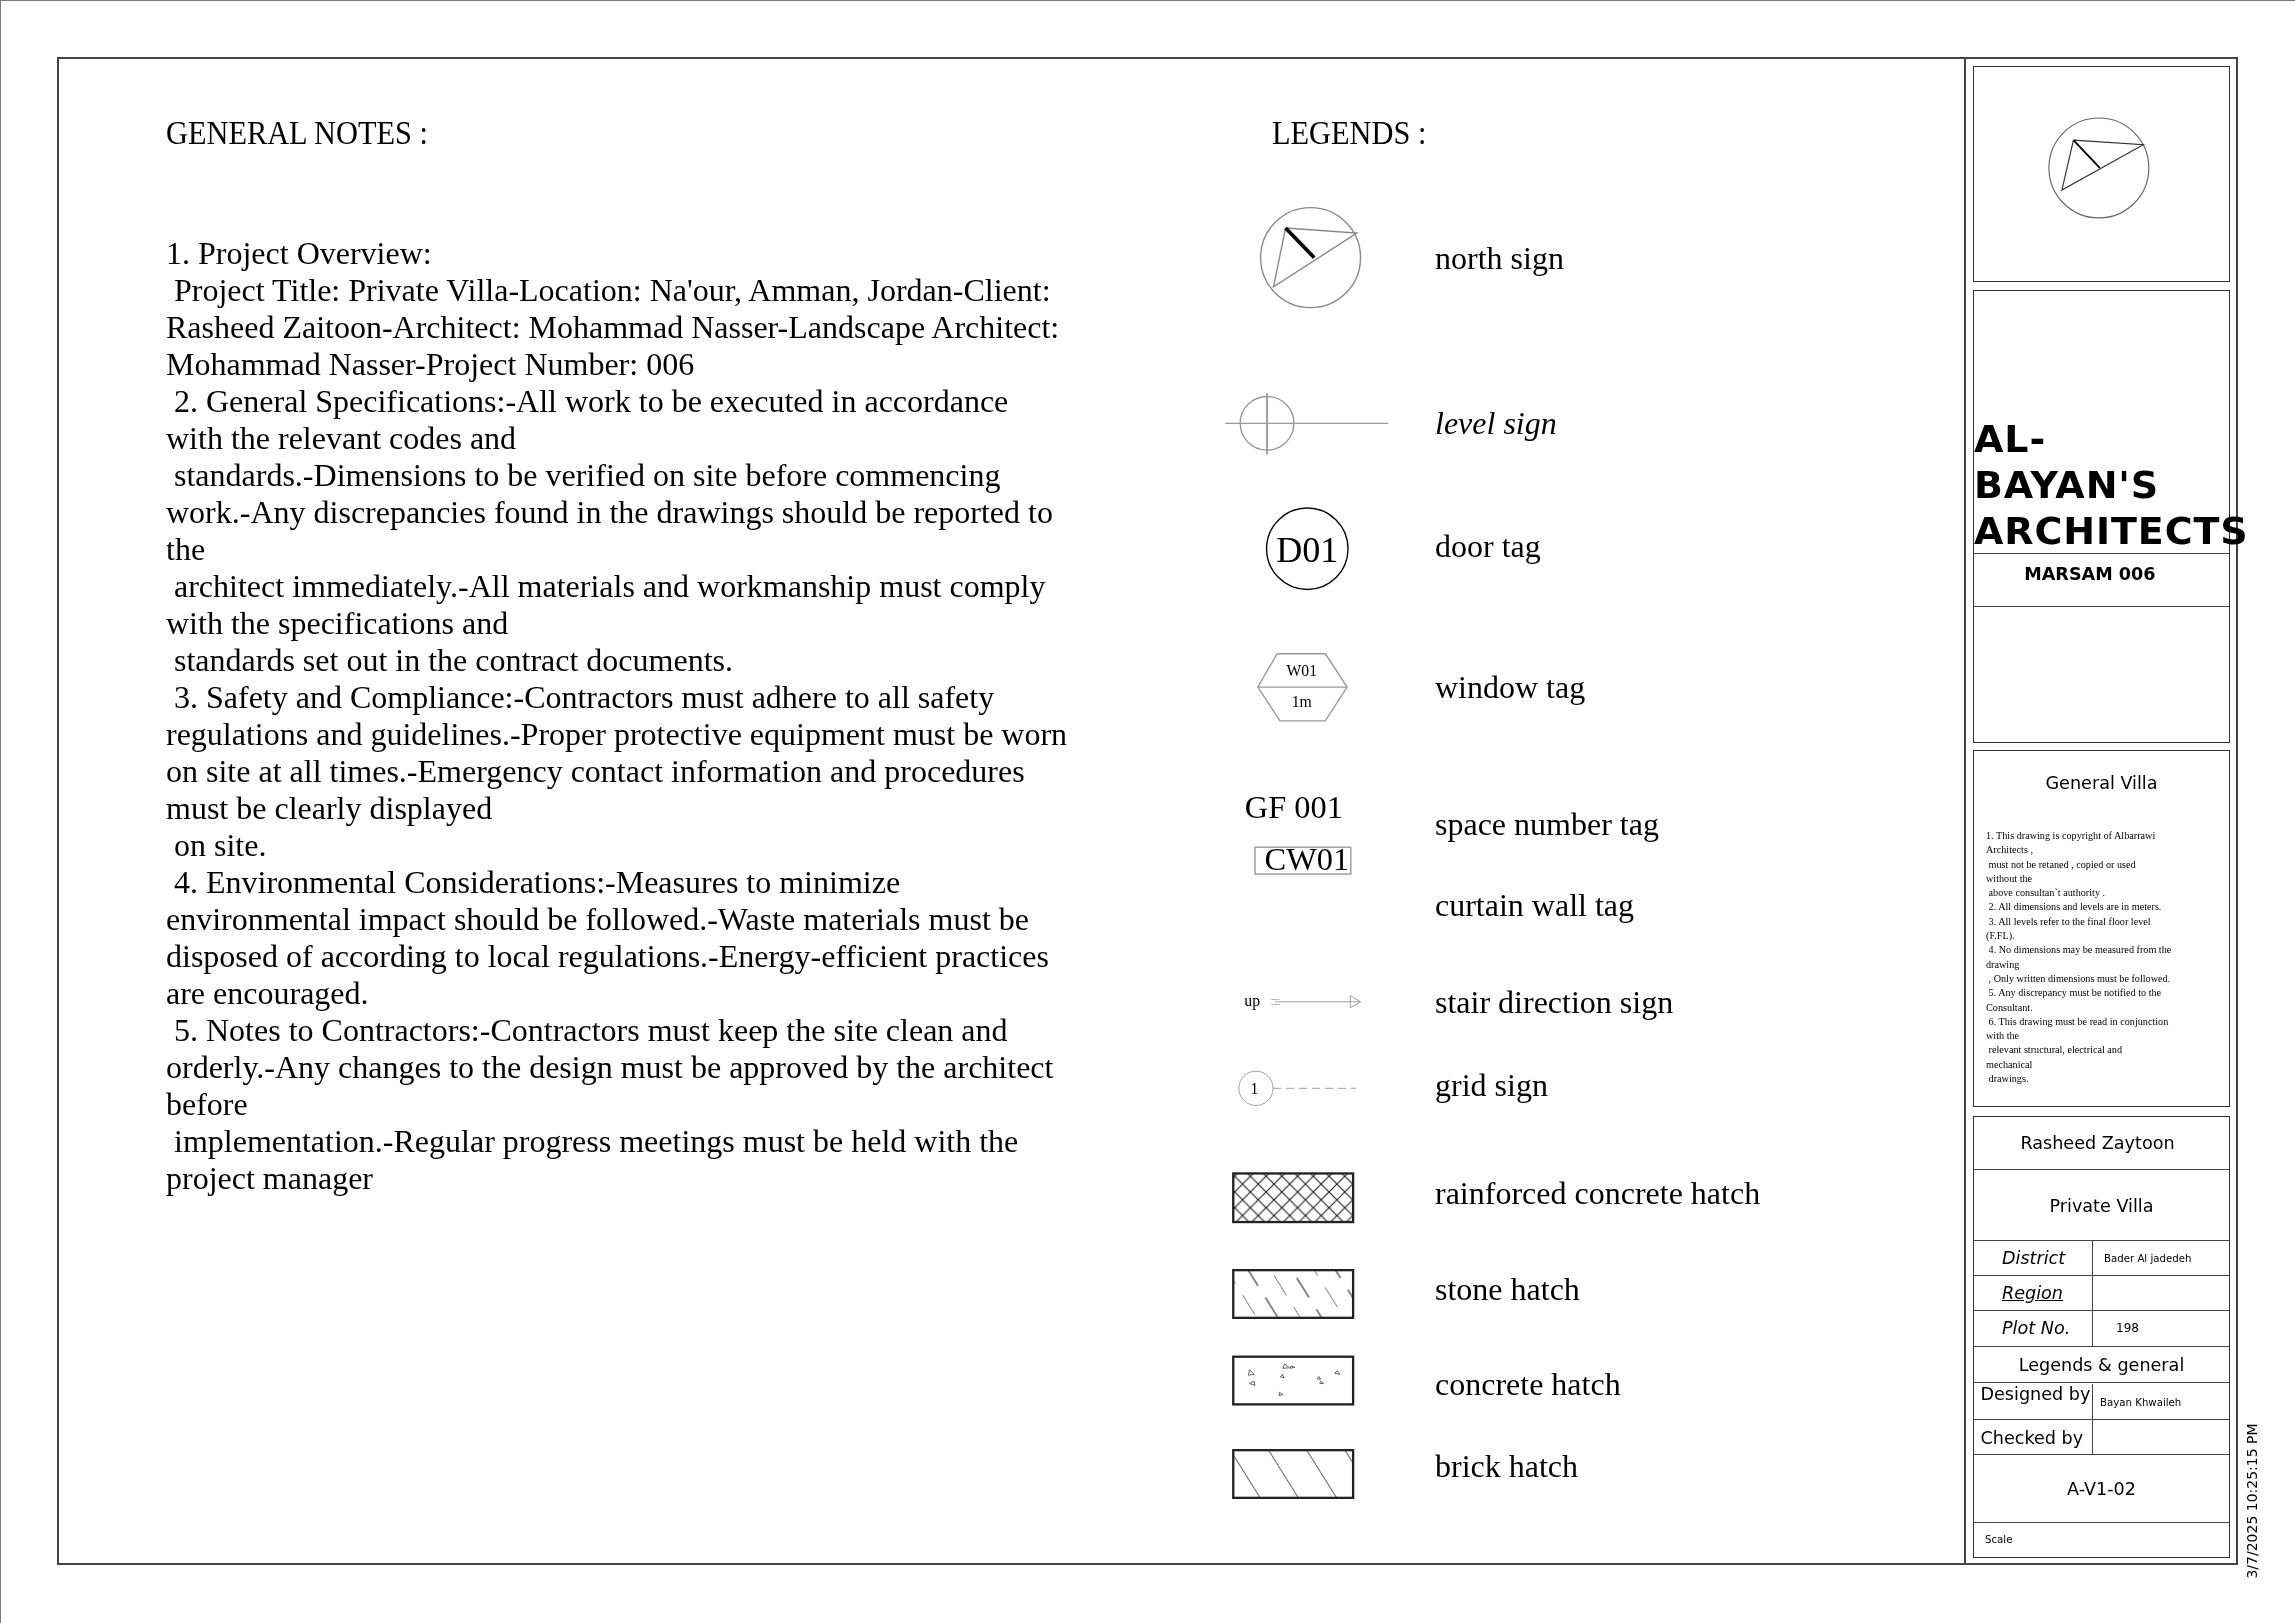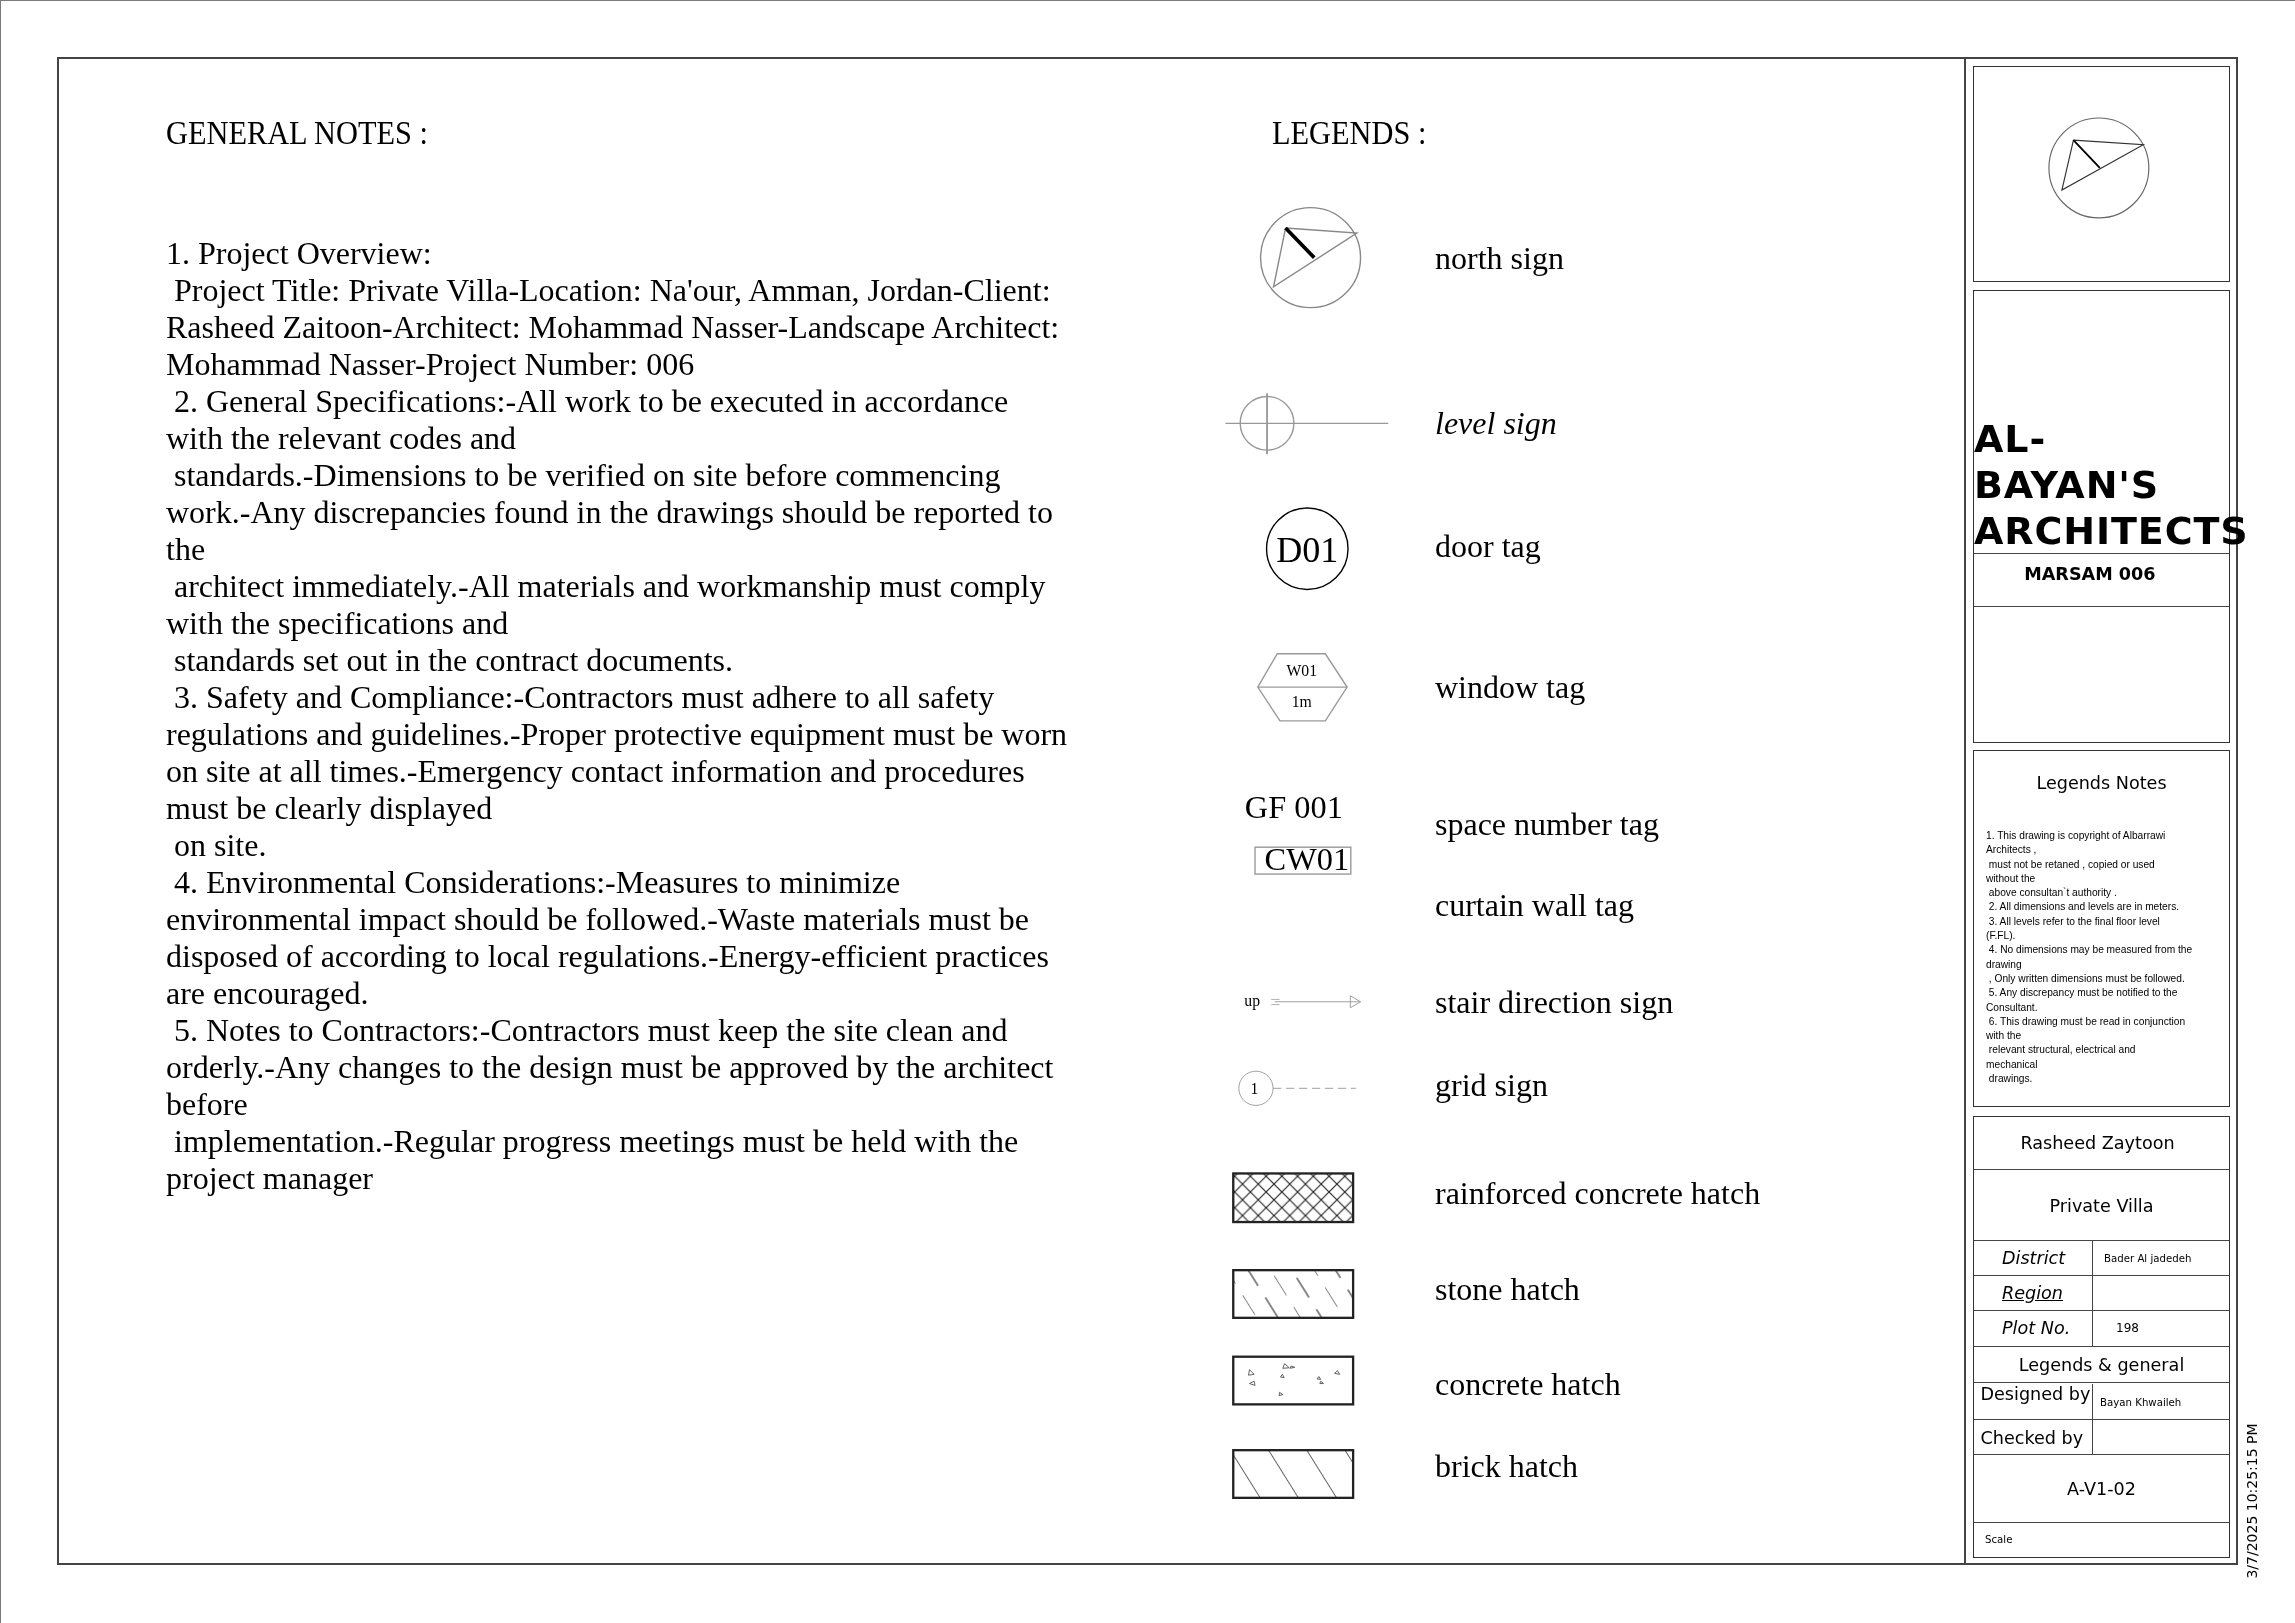--- a/index.html
+++ b/index.html
@@ -15,21 +15,21 @@
 
   .heading { font-size:33px; transform:scaleX(0.92); transform-origin:left top; white-space:nowrap; }
   .notes { left:166px; top:235px; width:995px; font-size:32px; line-height:37px; white-space:pre-wrap; }
   .notes span { display:block; white-space:pre; }
 
   .legend-label { left:1435px; font-size:32px; white-space:nowrap; transform:translateY(-50%); }
   .brand { left:0; right:0; top:125px; font-family:"DejaVu Sans", sans-serif; font-weight:bold;
            font-size:38px; line-height:46px; letter-spacing:0.9px; }
   .marsam { left:0; right:0; top:273px; text-align:center; font-family:"DejaVu Sans", sans-serif; font-weight:bold; font-size:17.6px; transform:translateX(-11.6px); }
   .gn-title { left:0; right:0; top:22px; text-align:center; font-family:"DejaVu Sans", sans-serif; font-size:17.6px; }
-  .gn-body { left:12px; right:6.5px; top:78px; font-family:Liberation Sans, sans-serif; font-size:10.2px; line-height:14.3px; white-space:pre-wrap; }
+  .gn-body { left:12px; right:6.5px; top:78px; font-family:Liberation Serif, serif; font-size:10.2px; line-height:14.3px; white-space:pre-wrap; }
   .cell { position:absolute; font-family:"DejaVu Sans", sans-serif; display:flex; align-items:center; white-space:nowrap; }
   .center { justify-content:center; }
   .timestamp { left:2252px; top:1501px; font-family:"DejaVu Sans", sans-serif; font-size:14px; white-space:nowrap;
                transform:translate(-50%,-50%) rotate(-90deg); }
 </style>
 </head>
 <body>
 
 <div class="abs page-border"></div>
 <div class="abs frame"></div>
@@ -143,21 +143,21 @@
   <div class="abs brand">
     <div>AL-BAYAN'S</div>
     <div>ARCHITECTS</div>
   </div>
   <div class="hline" style="top:262px; height:0.9px;"></div>
   <div class="abs marsam">MARSAM 006</div>
   <div class="hline" style="top:315px; height:0.9px;"></div>
 </div>
 
 <div class="abs panel" style="top:750px; height:357px;">
-  <div class="abs gn-title">Legends Notes</div>
+  <div class="abs gn-title">General Villa</div>
   <div class="abs gn-body">1. This drawing is copyright of Albarrawi
 Architects ,
  must not be retaned , copied or used
 without the
  above consultan`t authority .
  2. All dimensions and levels are in meters.
  3. All levels refer to the final floor level
 (F.FL).
  4. No dimensions may be measured from the
 drawing

